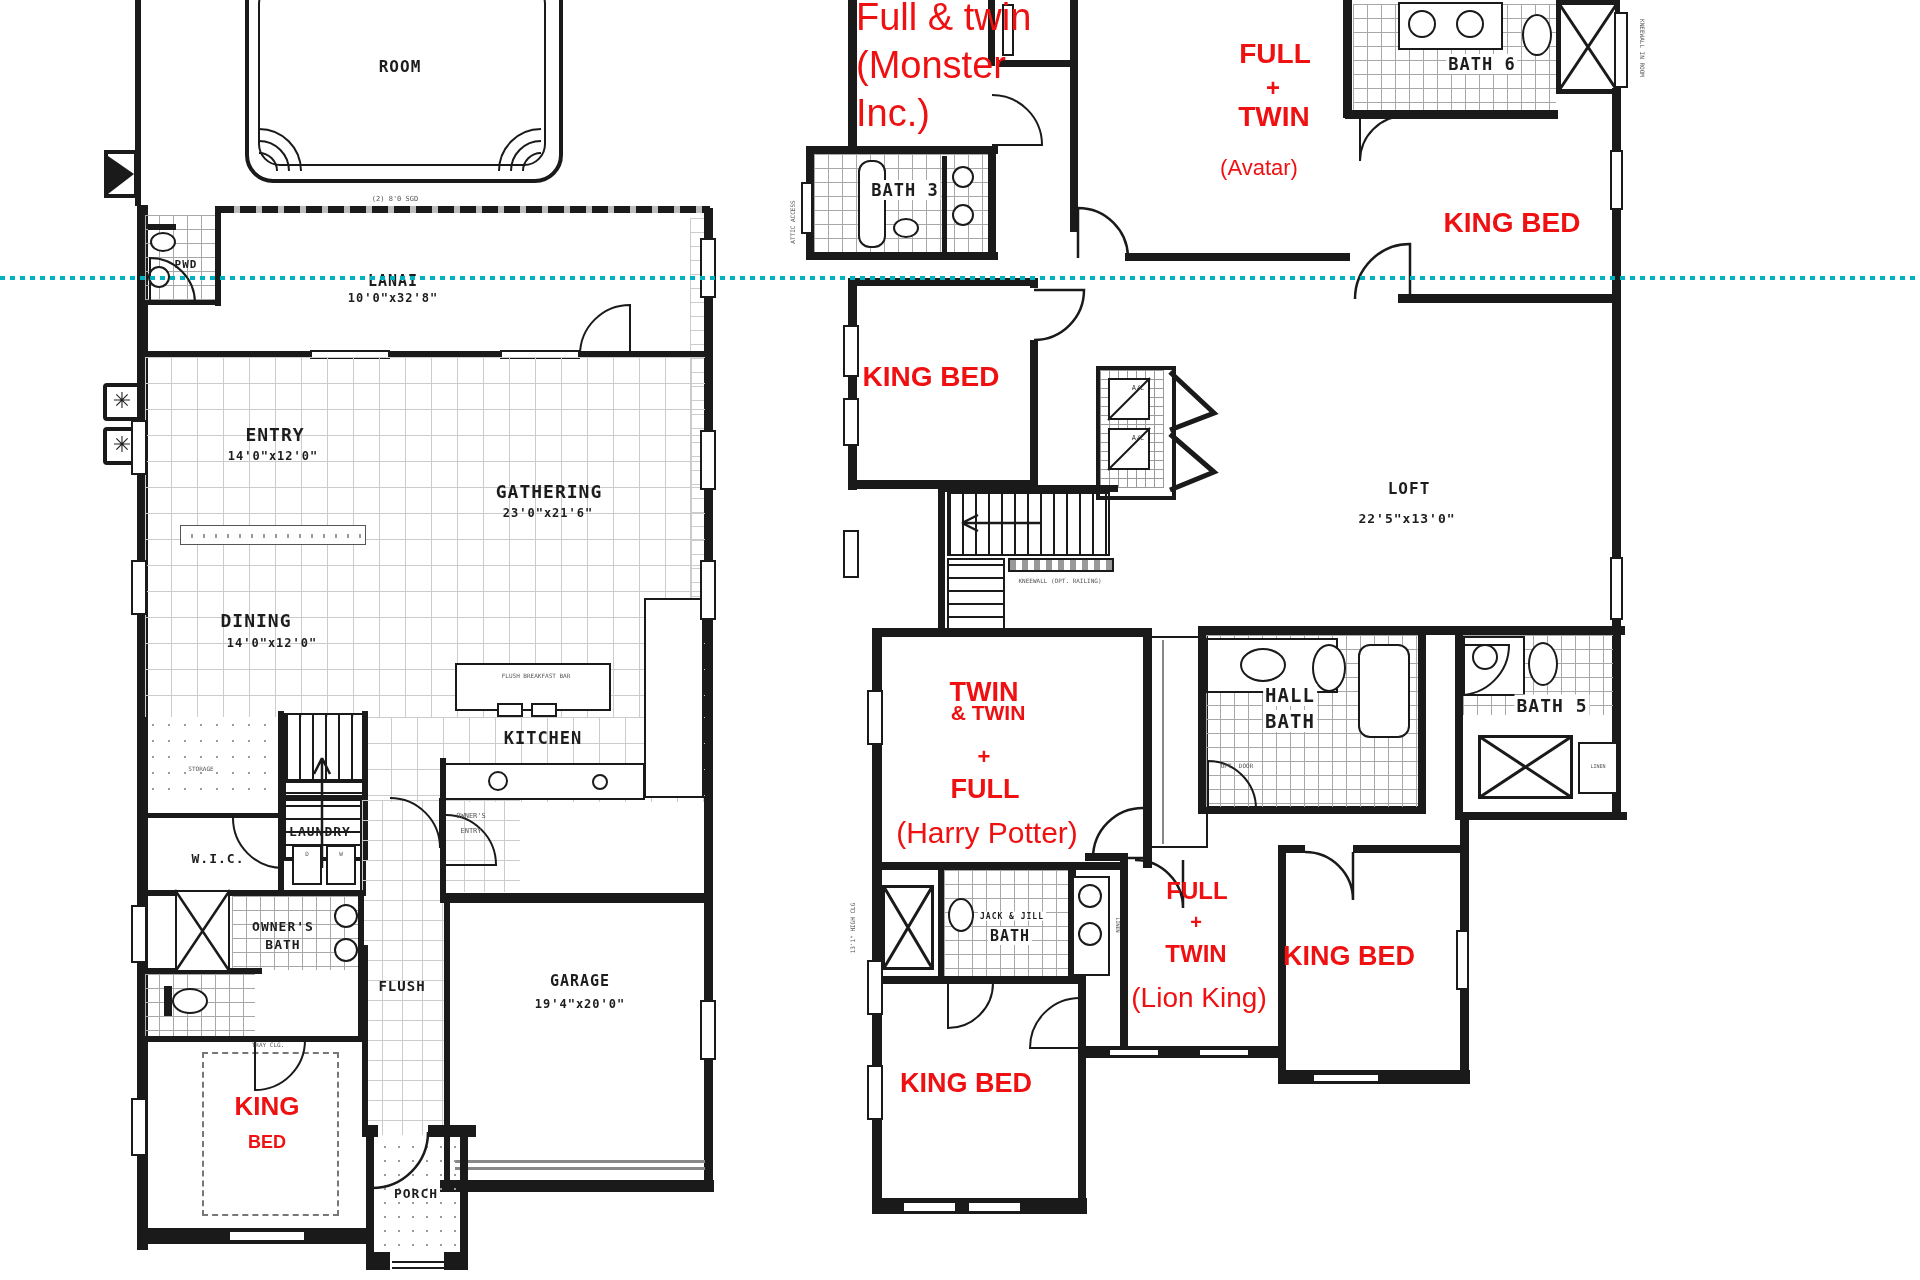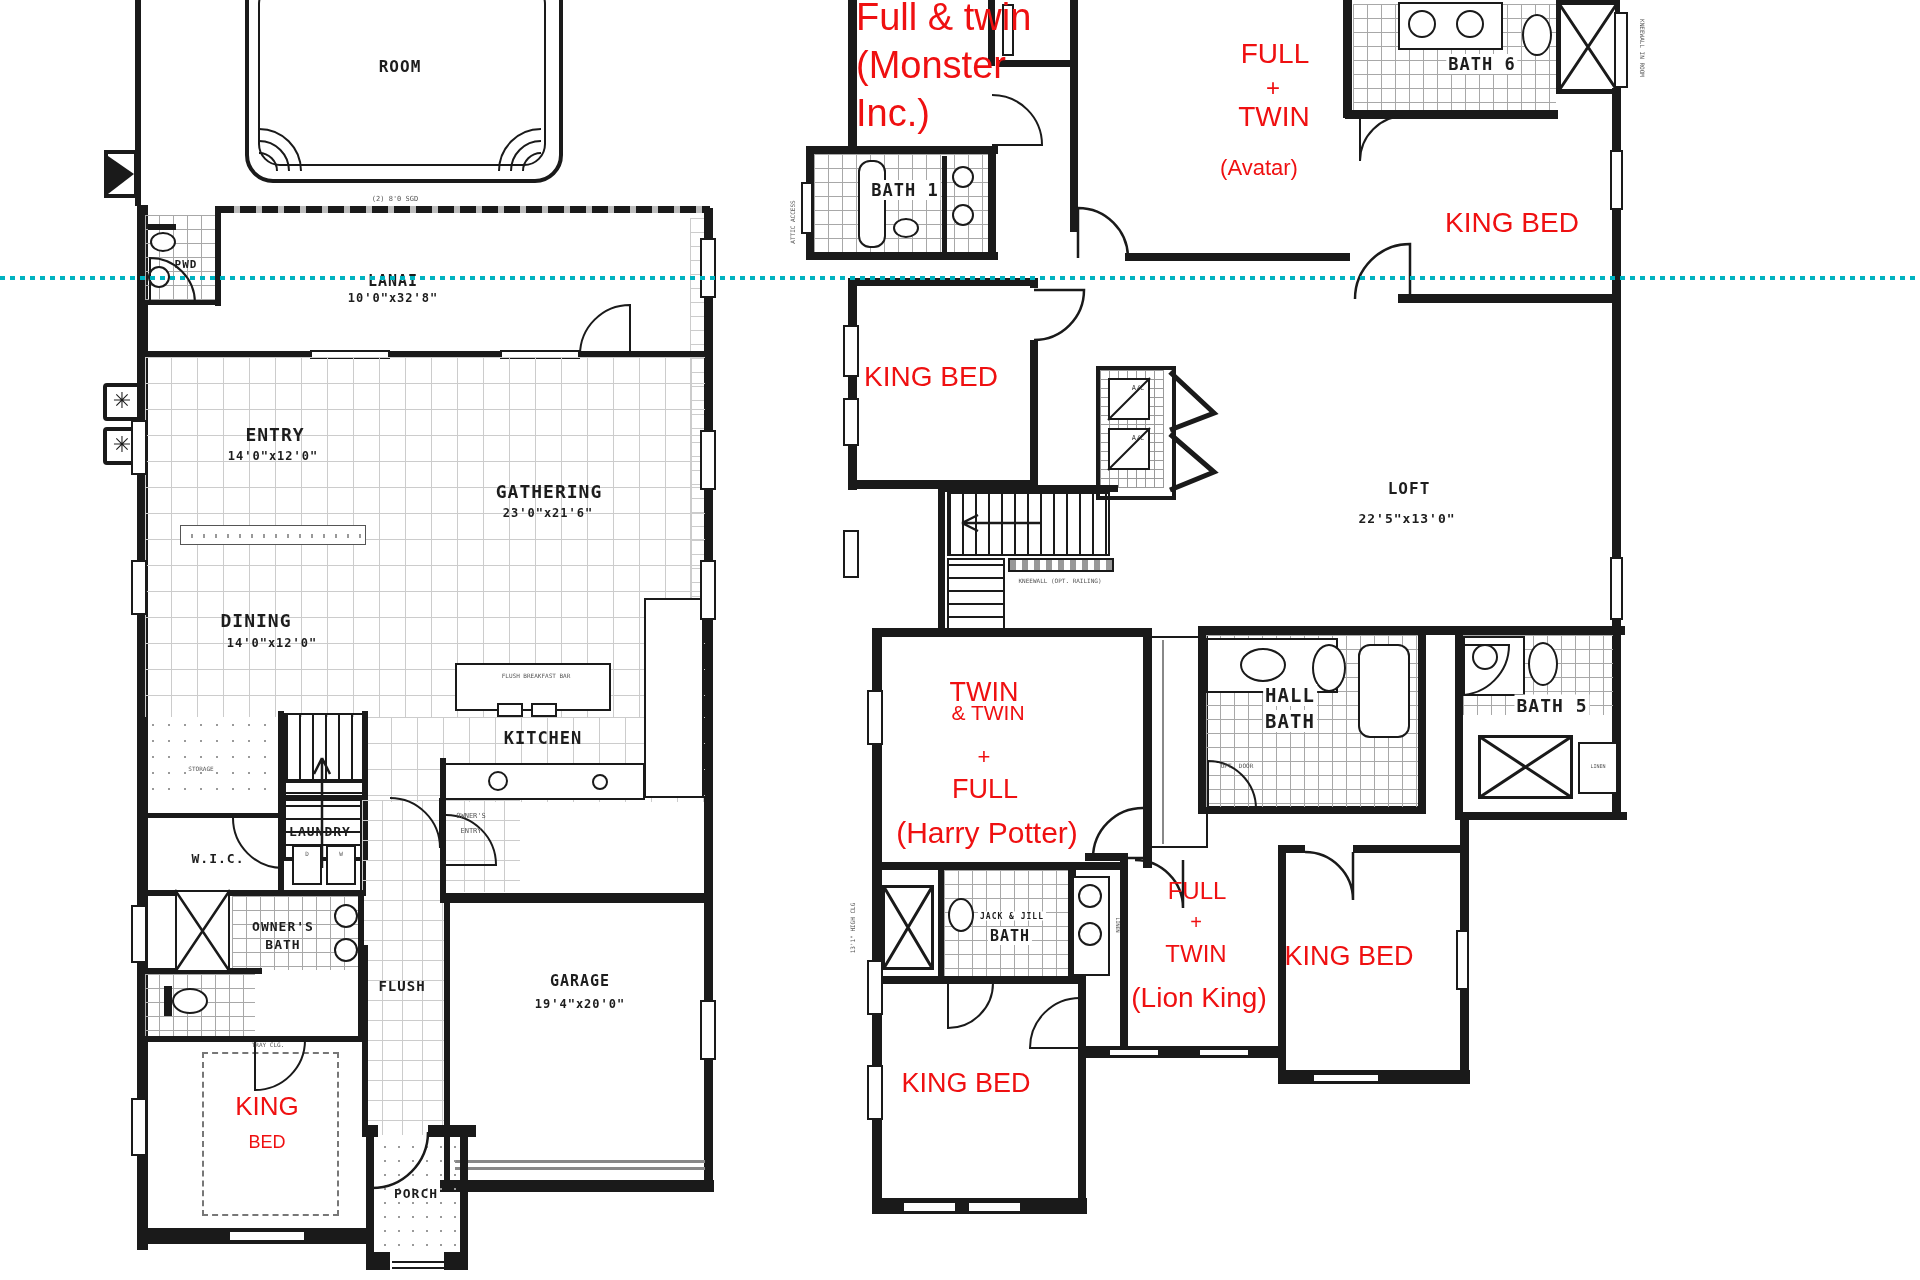--- a/index.html
+++ b/index.html
@@ -22,21 +22,21 @@
   .beam{position:absolute;background:#fff;border:1.5px solid #555;box-sizing:border-box;
         background-image:repeating-linear-gradient(90deg,transparent 0 10px,#999 10px 12px);
         background-size:100% 4px;background-repeat:no-repeat;background-position:0 60%}
   .stv{position:absolute;background:repeating-linear-gradient(90deg,#1a1a1a 0 2px,transparent 2px 13px);
        border:2px solid #1a1a1a;box-sizing:border-box}
   .sth{position:absolute;background:repeating-linear-gradient(0deg,#1a1a1a 0 2px,transparent 2px 13px);
        border:2px solid #1a1a1a;box-sizing:border-box}
   .lbl{position:absolute;transform:translate(-50%,-50%);font-family:"DejaVu Sans Mono","Liberation Mono",monospace;
        font-weight:700;color:#1d1d1d;letter-spacing:1px;white-space:nowrap;text-align:center;z-index:30}
   .red{position:absolute;transform:translate(-50%,-50%);font-family:"Liberation Sans",sans-serif;
-       font-weight:400;color:#ef1011;white-space:nowrap;text-align:center;z-index:35}
+       font-weight:700;color:#ef1011;white-space:nowrap;text-align:center;z-index:35}
   .reg{font-weight:400}
   .redL{position:absolute;font-family:"Liberation Sans",sans-serif;font-weight:400;color:#ef1011;
         white-space:nowrap;z-index:35}
   .tiny{position:absolute;transform:translate(-50%,-50%);font-family:"DejaVu Sans Mono",monospace;
         color:#555;white-space:nowrap;z-index:30}
   .v90{transform:translate(-50%,-50%) rotate(90deg)}
   .v270{transform:translate(-50%,-50%) rotate(-90deg)}
   #teal{position:absolute;left:0;top:276px;width:1920px;height:4px;z-index:60;
         background:repeating-linear-gradient(90deg,#00b2c0 0 5px,transparent 5px 10px)}
   svg.lines{position:absolute;left:0;top:0;z-index:20;pointer-events:none}
@@ -187,21 +187,21 @@
   <i class="w" style="left:806px;top:146px;width:192px;height:8px"></i>
   <i class="w" style="left:806px;top:146px;width:8px;height:114px"></i>
   <i class="w" style="left:806px;top:252px;width:192px;height:8px"></i>
   <i class="w" style="left:988px;top:146px;width:8px;height:114px"></i>
   <div class="tileS" style="left:814px;top:154px;width:174px;height:98px"></div>
   <div class="furn rr" style="left:858px;top:160px;width:28px;height:88px"></div>
   <div class="fx" style="left:893px;top:218px;width:26px;height:20px"></div>
   <i class="w" style="left:942px;top:156px;width:5px;height:96px"></i>
   <div class="fx" style="left:952px;top:166px;width:22px;height:22px"></div>
   <div class="fx" style="left:952px;top:204px;width:22px;height:22px"></div>
-  <div class="lbl" style="left:905px;top:190px;font-size:17px;background:#fff;padding:0 2px">BATH 1</div>
+  <div class="lbl" style="left:905px;top:190px;font-size:17px;background:#fff;padding:0 2px">BATH 3</div>
   <div class="win" style="left:801px;top:182px;width:12px;height:52px"></div>
   <div class="tiny v270" style="left:792px;top:222px;font-size:6px">ATTIC ACCESS</div>
 
   <i class="w" style="left:1070px;top:0;width:8px;height:232px"></i>
   <i class="w" style="left:1125px;top:253px;width:225px;height:8px"></i>
   <div class="red" style="left:1275px;top:54px;font-size:28px">FULL</div>
   <div class="red" style="left:1273px;top:88px;font-size:24px">+</div>
   <div class="red" style="left:1274px;top:117px;font-size:28px">TWIN</div>
   <div class="red reg" style="left:1259px;top:168px;font-size:22px">(Avatar)</div>
 

